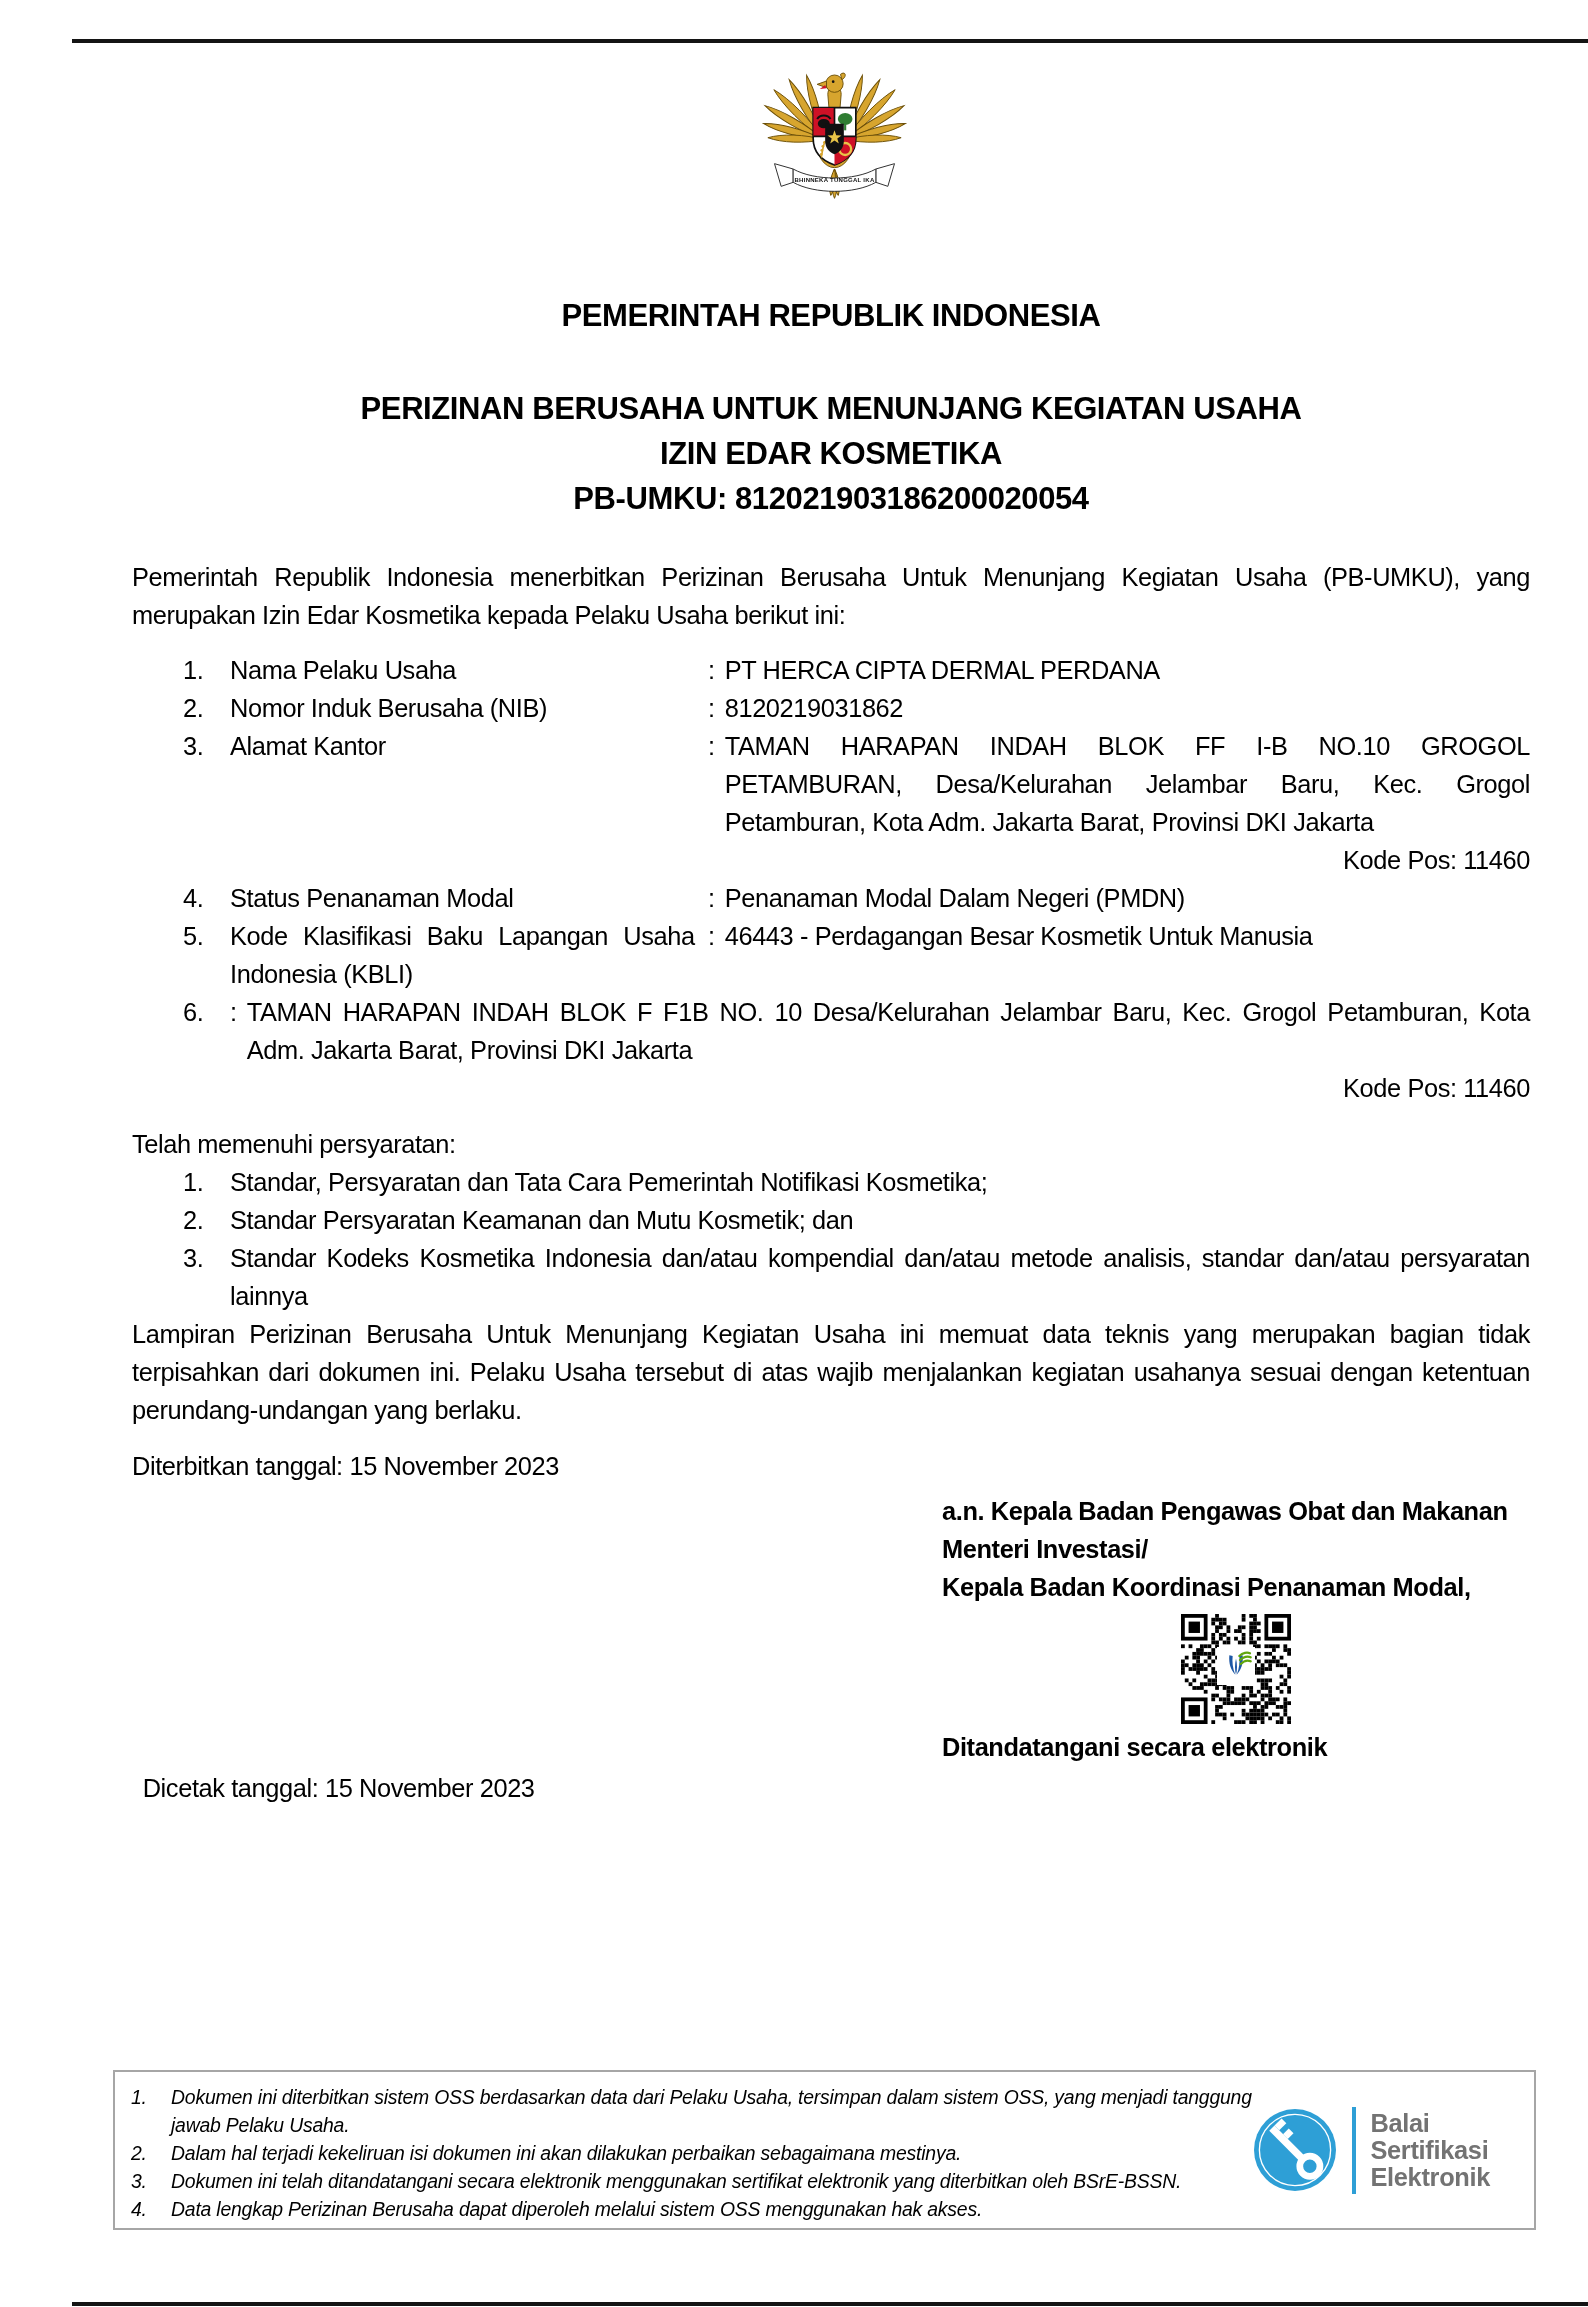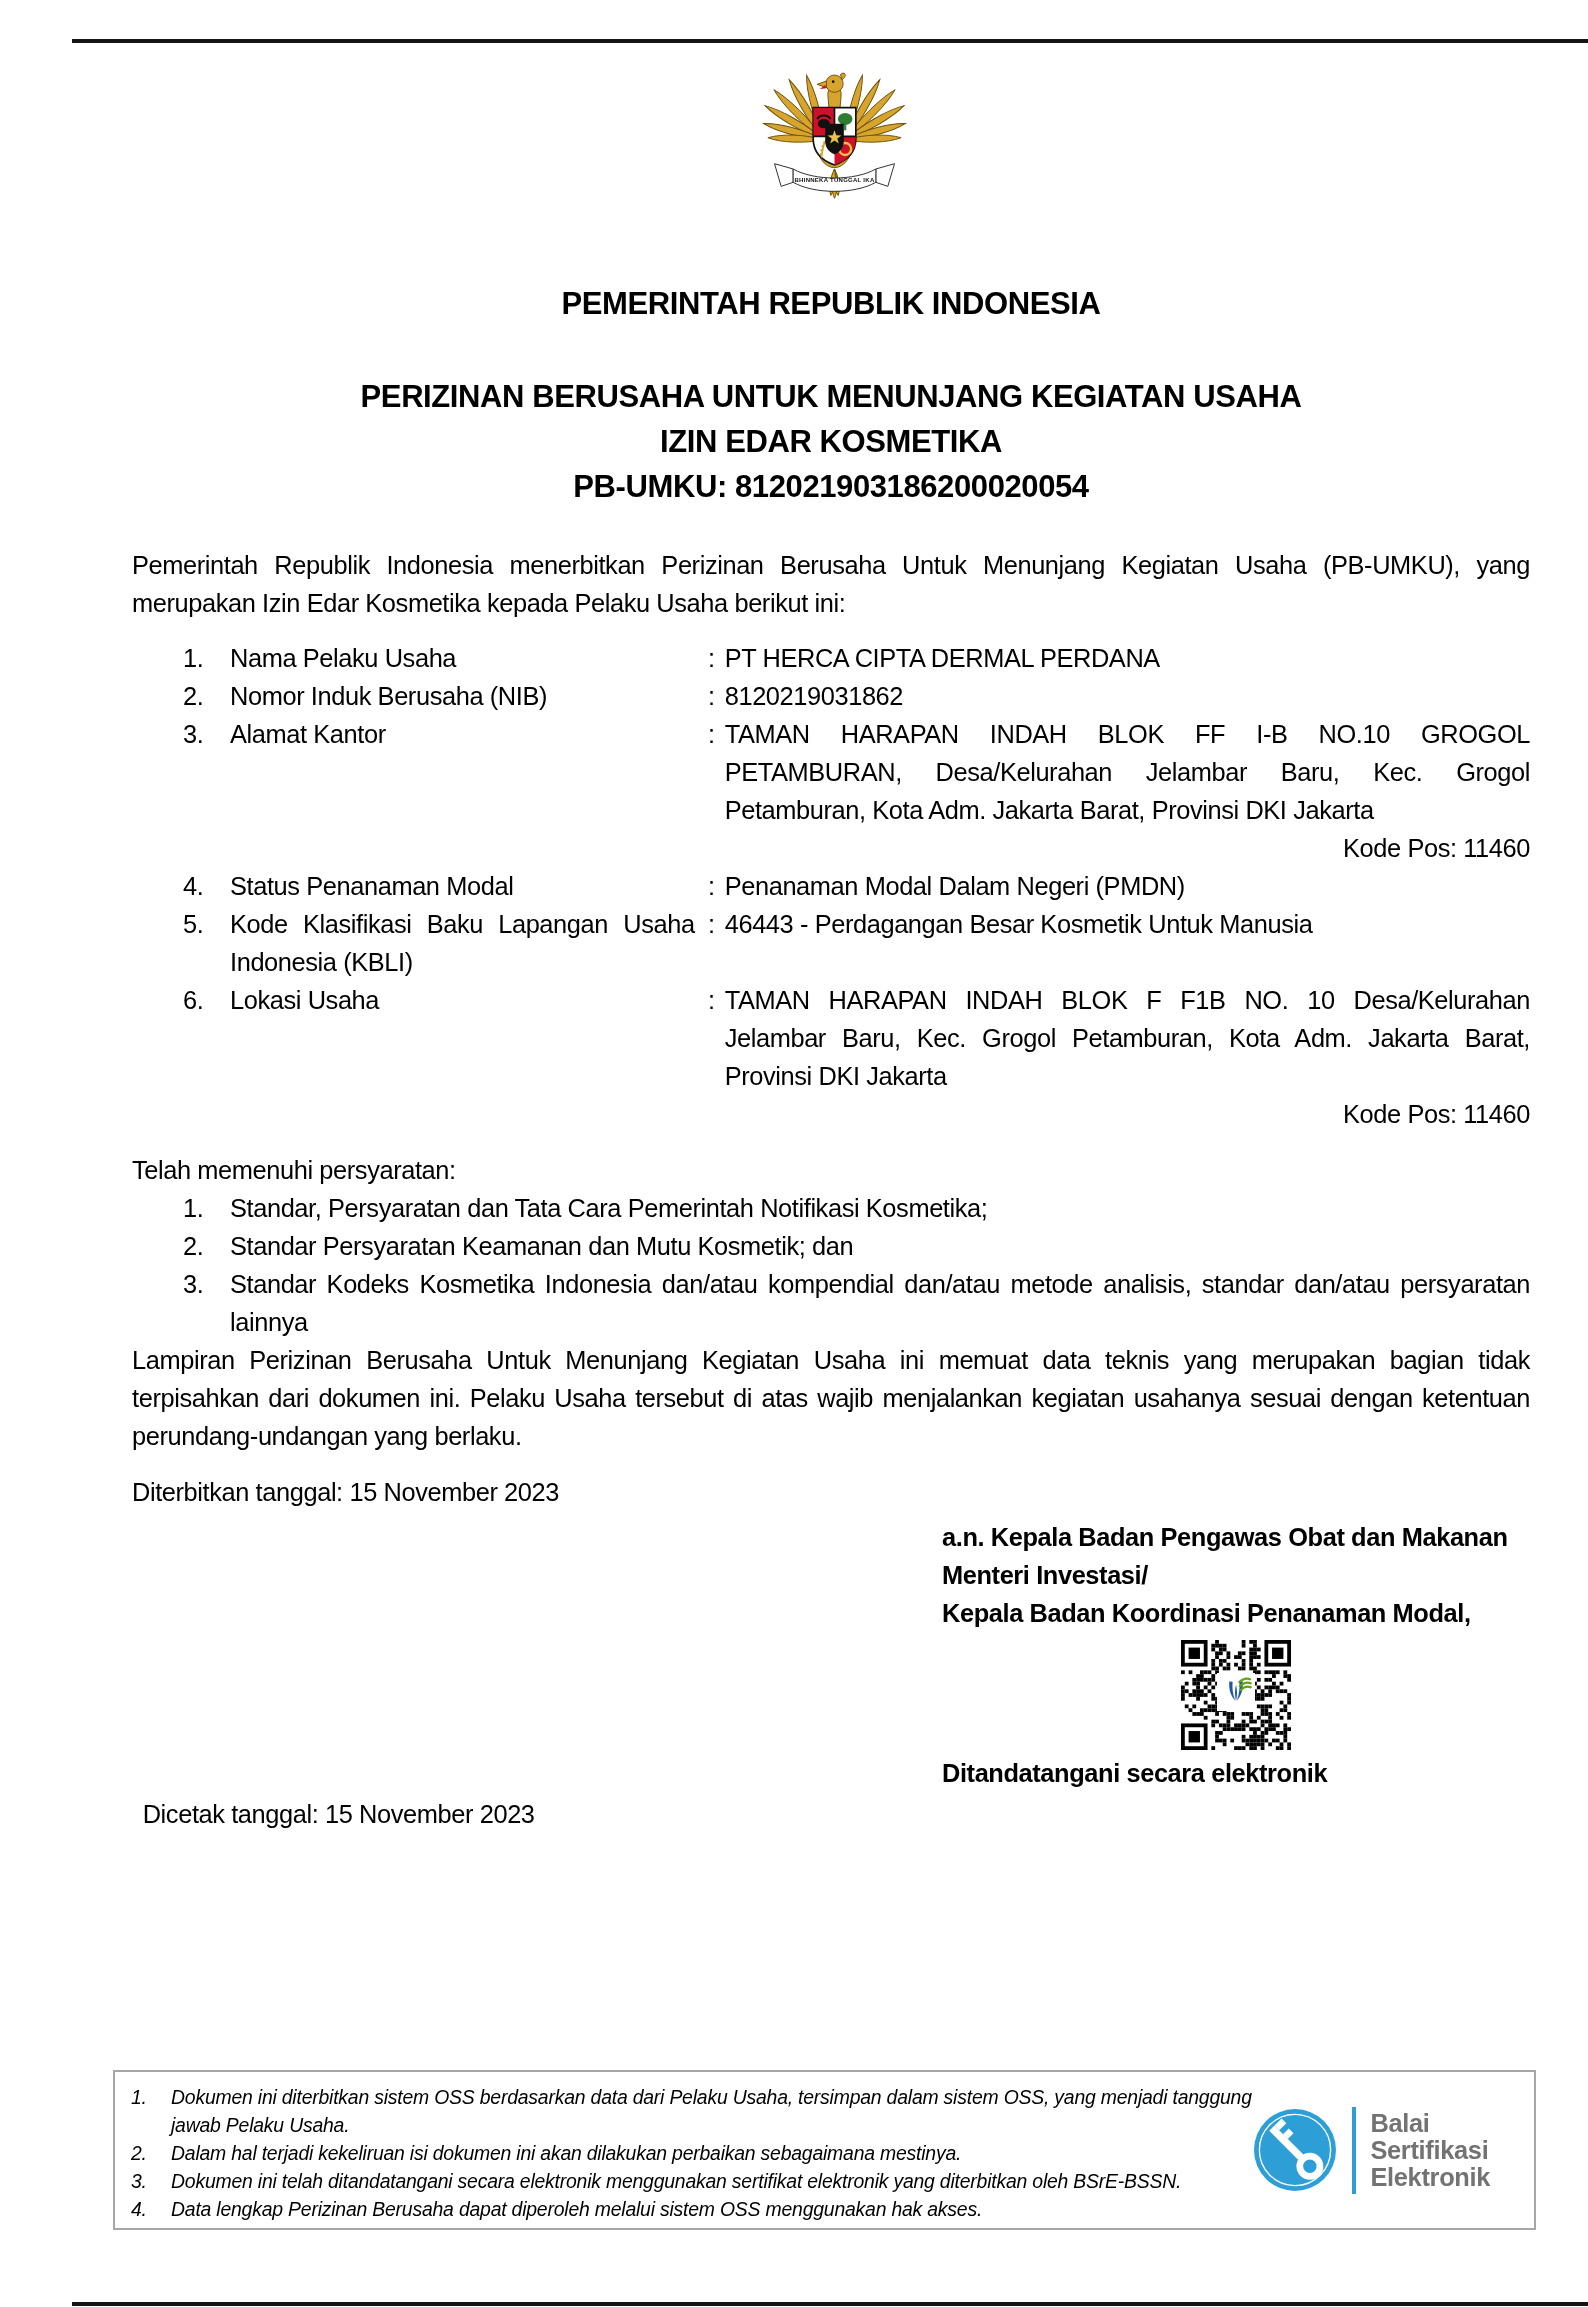--- a/index.html
+++ b/index.html
@@ -7,21 +7,21 @@
     position:relative;
     width:1588px;height:2307px;
     background:#ffffff;
     font-family:"Liberation Sans", sans-serif;
     color:#000;
     overflow:hidden;
   }
   .topline{position:absolute;left:72px;top:39px;width:1516px;height:4px;background:#141414;}
   .bottomline{position:absolute;left:72px;top:2302px;width:1516px;height:4px;background:#141414;}
   .emblem{position:absolute;left:761px;top:41px;width:147px;height:160px;}
-  .content{position:absolute;left:132px;top:4px;width:1398px;font-size:25.4px;line-height:38px;letter-spacing:-0.4px;}
+  .content{position:absolute;left:132px;top:16px;width:1398px;font-size:25.4px;line-height:38px;letter-spacing:-0.4px;}
   .title1{margin-top:281px;text-align:center;font-weight:bold;font-size:31px;line-height:37px;}
   .subtitle{margin-top:52px;text-align:center;font-weight:bold;font-size:31px;line-height:45px;}
   .intro{margin-top:37px;text-align:justify;}
   .fields{margin-top:17.4px;}
   .frow{display:flex;align-items:flex-start;}
   .fnum{margin-left:51px;width:47px;flex:none;}
   .flabel{width:478px;flex:none;text-align:justify;padding-right:13.4px;box-sizing:border-box;}
   .fcolon{width:16.7px;flex:none;}
   .fval{flex:1;text-align:justify;}
   .fval .kodepos{text-align:right;}
@@ -188,21 +188,20 @@
         <div class="fnum">5.</div>
         <div class="flabel">Kode Klasifikasi Baku Lapangan Usaha Indonesia (KBLI)</div>
         <div class="fcolon">:</div>
         <div class="fval">
             <div>46443 - Perdagangan Besar Kosmetik Untuk Manusia</div>
           </div>
       </div>
 
       <div class="frow">
         <div class="fnum">6.</div>
-        <div class="flabel">Lokasi Usaha</div>
         <div class="fcolon">:</div>
         <div class="fval">
           <div>TAMAN HARAPAN INDAH BLOK F F1B NO. 10 Desa/Kelurahan Jelambar Baru, Kec. Grogol Petamburan, Kota Adm. Jakarta Barat, Provinsi DKI Jakarta</div>
           <div class="kodepos">Kode Pos: 11460</div>
         </div>
       </div>
 
     </div>
 
     <div class="telah">Telah memenuhi persyaratan:</div>

